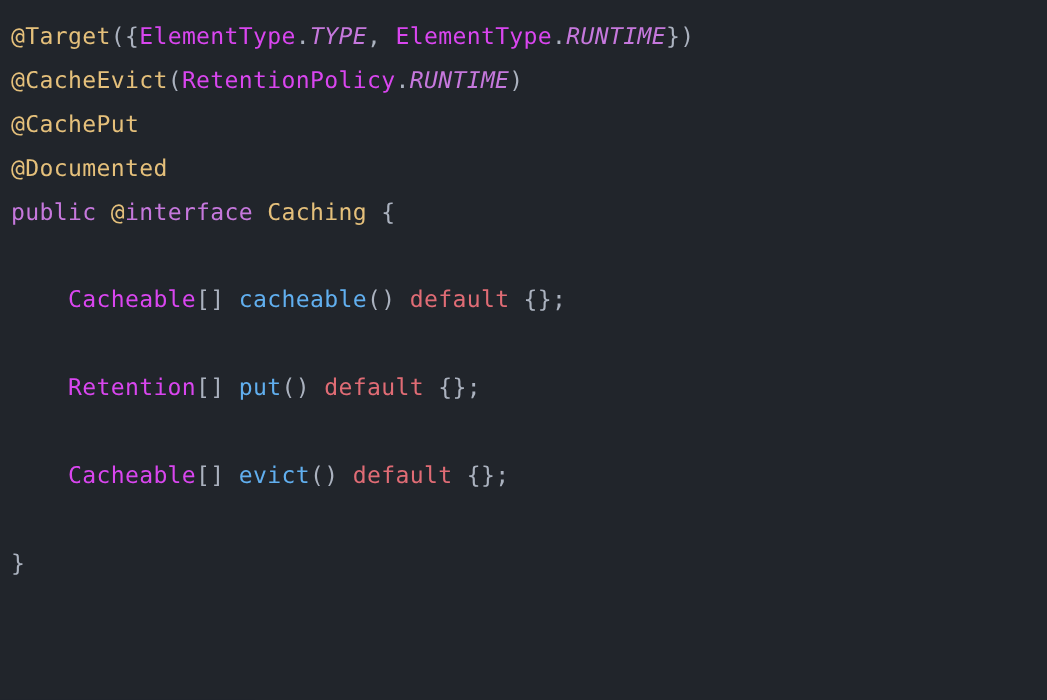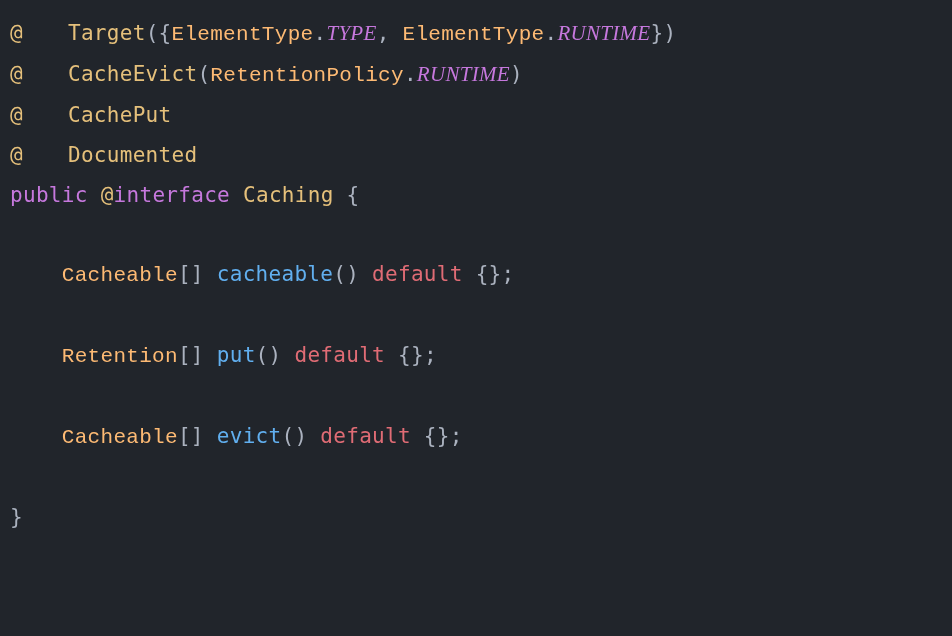--- a/index.html
+++ b/index.html
@@ -12,24 +12,24 @@
       color: #abb2bf;
       width: 952px;
       height: 636px;
       overflow: hidden;
       letter-spacing: 0.3px;
     }
     pre {
       font-family: inherit;
       white-space: pre;
     }
-    .annotation { color: #e5c07b; padding-left: 45px; }
+    .annotation { color: #e5c07b; }
     .punct { color: #abb2bf; }
-    .type { color: #fdba74; font-family: Liberation Mono, monospace; }
-    .enum-const { color: #c678dd; font-style: italic; font-family: Liberation Serif, serif; }
+    .type { color: #d946ef; }
+    .enum-const { color: #c678dd; font-style: italic; }
     .keyword { color: #c678dd; }
     .interface-kw { color: #c678dd; }
     .class-name { color: #e5c07b; }
     .method-name { color: #61afef; }
     .default-kw { color: #e06c75; text-align: right; }
     .at-sign { color: #e5c07b; }
   </style>
 </head>
 <body>
 

